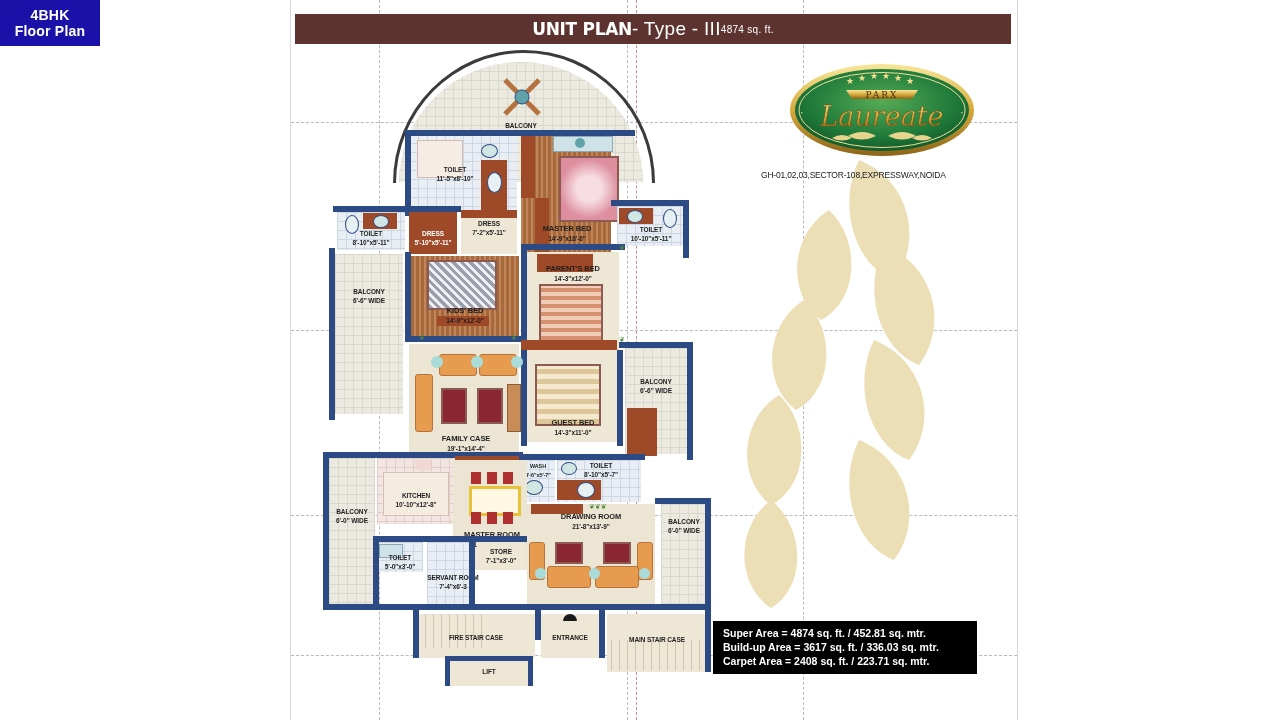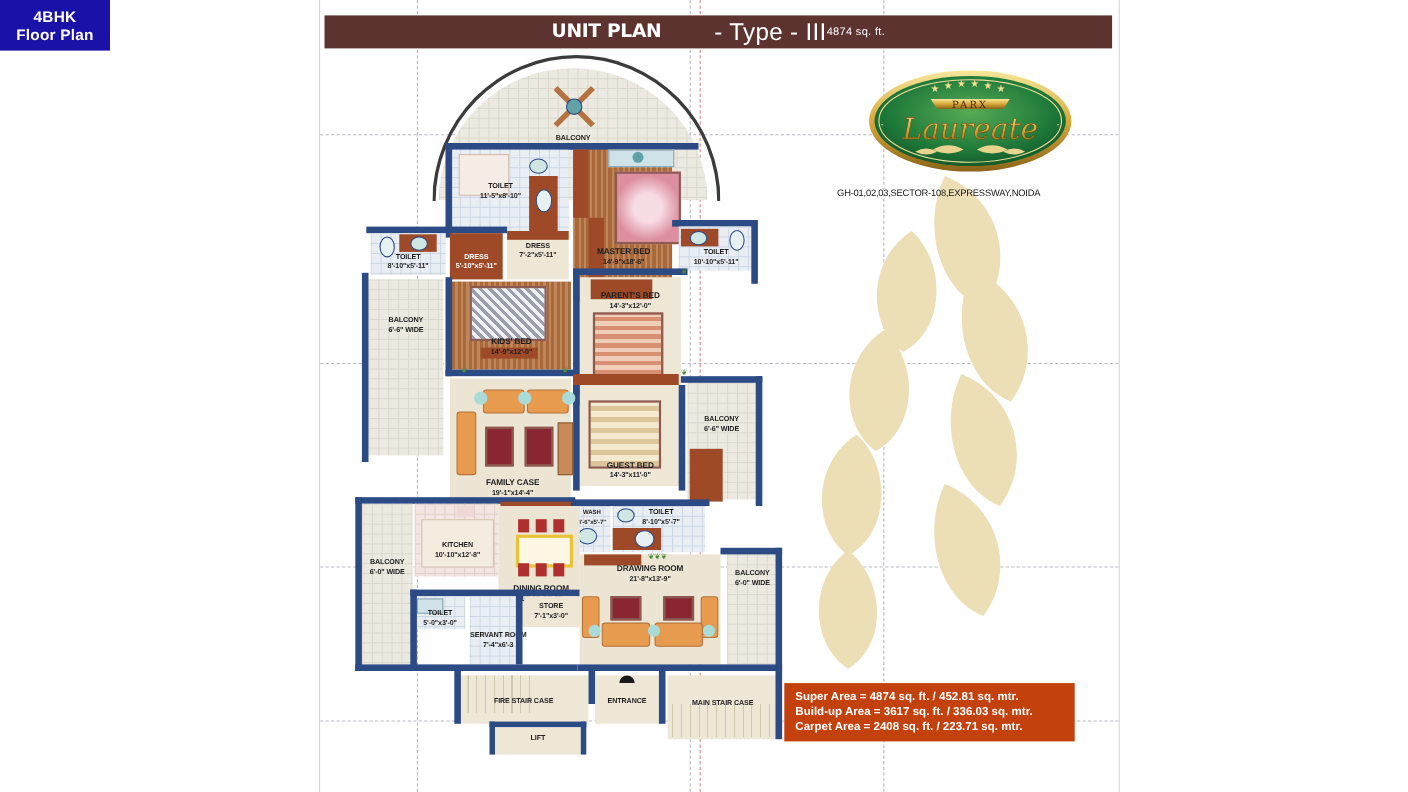--- a/index.html
+++ b/index.html
@@ -18,33 +18,33 @@
   
   .gl{position:absolute;pointer-events:none;}
   .gl.v{width:0;border-left:1px dashed #b9b9c4;top:0;bottom:0;}
   .gl.h{height:0;border-top:1px dashed #b9b9c4;left:0;right:0;}
   .gl.red{border-color:#d58a8a;}
 
   
   #titlebar{position:absolute;left:4px;top:14px;width:716px;height:30px;background:#5d3330;
             color:#fff;display:flex;align-items:center;justify-content:center;font-size:17px;letter-spacing:.3px;}
   #titlebar .tb-strong{font-weight:bold;font-family:"DejaVu Sans",sans-serif;font-size:17px;letter-spacing:-0.3px;}
-  #titlebar .tb-mid{font-weight:normal;font-size:22px;padding-left:48px;}
+  #titlebar .tb-mid{font-weight:normal;font-size:19px;}
   #titlebar .tb-sm{font-size:10px;}
 
   
   #wm{position:absolute;right:8px;top:150px;width:300px;height:470px;opacity:1;}
 
   
   #logo{position:absolute;left:497px;top:62px;width:188px;height:96px;}
   #logoaddr{position:absolute;left:470px;top:170px;width:250px;text-align:left;
             font-size:8.5px;color:#1a1a1a;letter-spacing:-.2px;font-family:"Liberation Sans",sans-serif;}
 
   
-  #areabox{position:absolute;left:422px;top:621px;width:246px;background:#c2410c;color:#fff;
+  #areabox{position:absolute;left:422px;top:621px;width:246px;background:#000000;color:#fff;
            padding:5px 8px 6px 10px;font-size:10.5px;font-weight:bold;line-height:14px;}
 
   
   #plan{position:absolute;left:30px;top:48px;width:450px;height:630px;}
 
   .tilefloor{position:absolute;background:#eceae0;
      background-image:linear-gradient(#d9d8cd 1px,transparent 1px),linear-gradient(90deg,#d9d8cd 1px,transparent 1px);
      background-size:9px 9px;}
   .tilefloor.blue{background-color:#e9eef4;
      background-image:linear-gradient(#ccd7e4 1px,transparent 1px),linear-gradient(90deg,#ccd7e4 1px,transparent 1px);}
@@ -320,21 +320,21 @@
 
       <div class="room" style="left:132px;top:412px;width:74px;height:110px;"></div>
       <div class="furn" style="left:148px;top:438px;width:46px;height:24px;background:#fdf7e4;border:3px solid #e8c33a;"></div>
       <div class="furn" style="left:150px;top:424px;width:10px;height:12px;background:#b03030;"></div>
       <div class="furn" style="left:166px;top:424px;width:10px;height:12px;background:#b03030;"></div>
       <div class="furn" style="left:182px;top:424px;width:10px;height:12px;background:#b03030;"></div>
       <div class="furn" style="left:150px;top:464px;width:10px;height:12px;background:#b03030;"></div>
       <div class="furn" style="left:166px;top:464px;width:10px;height:12px;background:#b03030;"></div>
       <div class="furn" style="left:182px;top:464px;width:10px;height:12px;background:#b03030;"></div>
       <div class="lbl big" style="left:132px;top:482px;width:78px;">
-        <div>DINING ROOM</div>
+        <div>MASTER ROOM</div>
           <div class="dim">16'-1"x13'-5"</div>
       </div>
 
       <div class="wall" style="left:52px;top:488px;width:154px;height:6px;"></div>
       <div class="tilefloor blue" style="left:56px;top:494px;width:46px;height:30px;"></div>
       <div class="furn" style="left:58px;top:496px;width:22px;height:12px;background:#cfe2e8;border:1px solid #8aa9b5;"></div>
       <div class="lbl" style="left:50px;top:506px;width:58px;">
         <div>TOILET</div>
           <div class="dim">5'-0"x3'-0"</div>
       </div>

